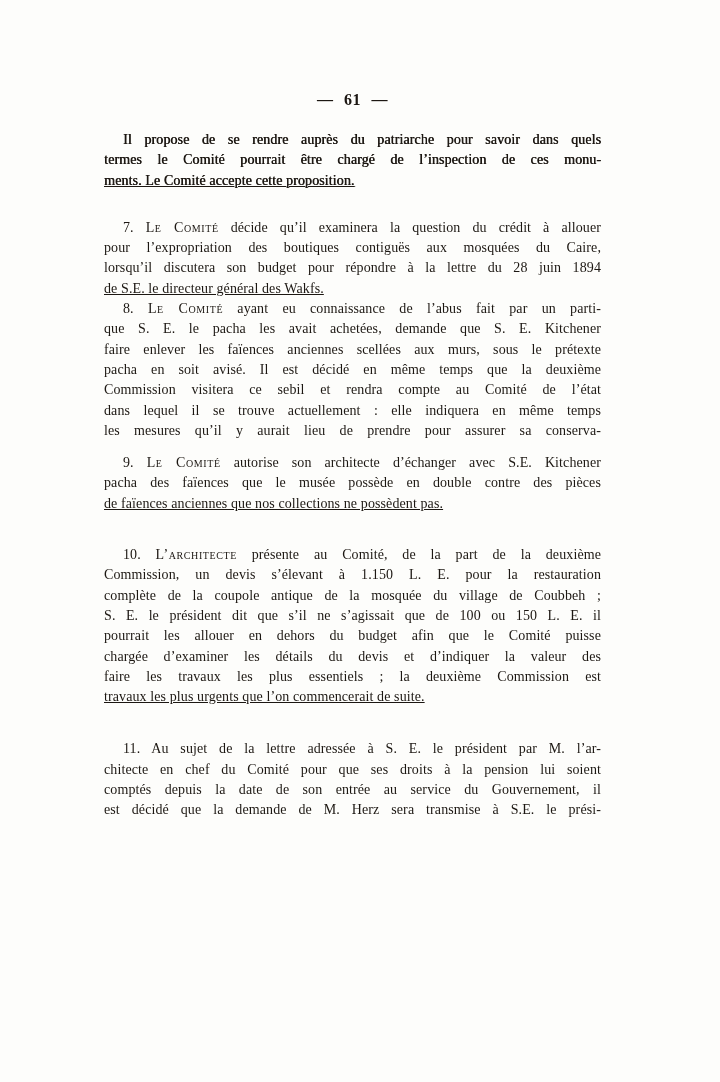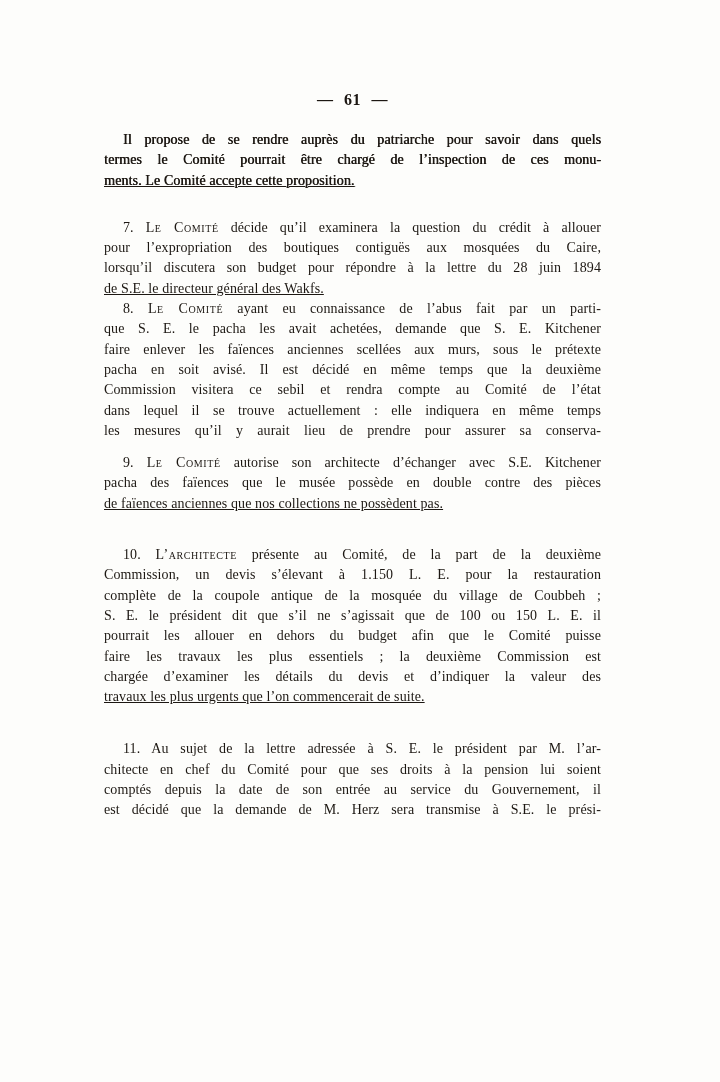--- a/index.html
+++ b/index.html
@@ -82,22 +82,22 @@
       <div class="line">pacha des faïences que le musée possède en double contre des pièces</div>
       <div class="line left">de faïences anciennes que nos collections ne possèdent pas.</div>
     </div>
 
     <div class="para m-p10">
       <div class="line indent"><span>10.</span> <span class="sc">L’architecte</span> <span>présente au Comité, de la part de la deuxième</span></div>
       <div class="line">Commission, un devis s’élevant à 1.150 L. E. pour la restauration</div>
       <div class="line">complète de la coupole antique de la mosquée du village de Coubbeh ;</div>
       <div class="line">S. E. le président dit que s’il ne s’agissait que de 100 ou 150 L. E. il</div>
       <div class="line">pourrait les allouer en dehors du budget afin que le Comité puisse</div>
+      <div class="line">chargée d’examiner les détails du devis et d’indiquer la valeur des</div>
       <div class="line">faire les travaux les plus essentiels ; la deuxième Commission est</div>
-      <div class="line">chargée d’examiner les détails du devis et d’indiquer la valeur des</div>
       <div class="line left">travaux les plus urgents que l’on commencerait de suite.</div>
     </div>
 
     <div class="para m-p11">
       <div class="line indent">11. Au sujet de la lettre adressée à S. E. le président par M. l’ar-</div>
       <div class="line">chitecte en chef du Comité pour que ses droits à la pension lui soient</div>
       <div class="line">comptés depuis la date de son entrée au service du Gouvernement, il</div>
       <div class="line">est décidé que la demande de M. Herz sera transmise à S.E. le prési-</div>
     </div>
 

